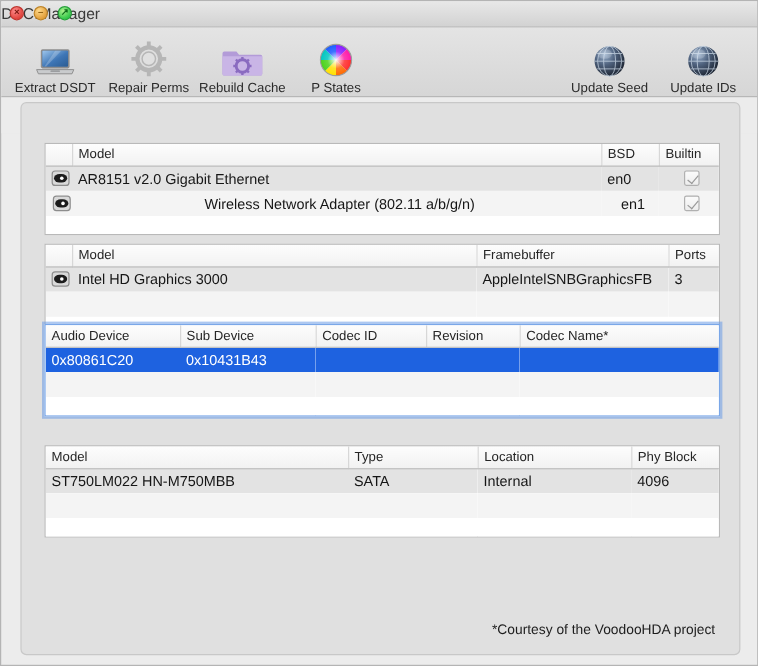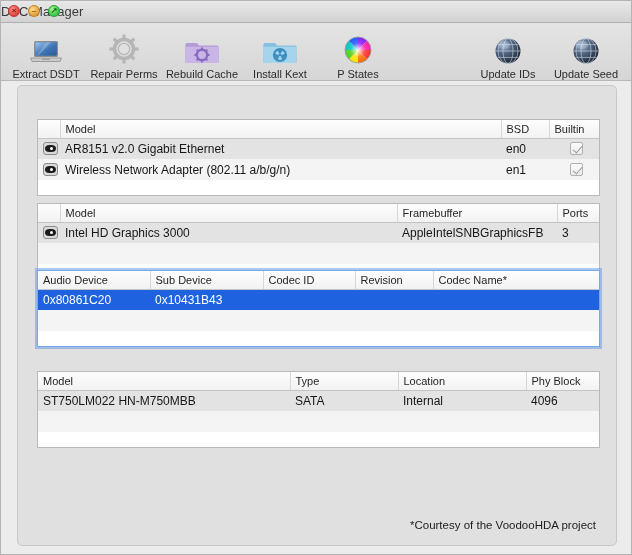--- a/index.html
+++ b/index.html
@@ -150,21 +150,21 @@
   table.grid thead th:last-child { border-right: none; }
   table.grid thead th.nolbl { padding: 0; }
   table.grid tbody td {
     height: 21px;
     padding: 0 0 0 5px;
     white-space: nowrap;
     overflow: hidden;
     vertical-align: middle;
   }
   tr.r-even td { background: #e3e3e3; }
-  tr.r-odd  td { background: #f4f4f4; }
+  tr.r-odd  td { background: #f4f4f4; text-align: center; }
   tr.r-blank td { background: #ffffff; }
   tr.selected td { background: #1e62e0; color: #ffffff; margin-left: 32px; }
   td.eyecell { padding-left: 3px; width: 22px; }
   td.center { text-align: center; padding-left: 0; }
 
   .eye {
     display: inline-block;
     width: 15px; height: 13px;
     border-radius: 3px;
     background: #d9d9d9;
@@ -298,38 +298,20 @@
                 <line x1="5.4" y1="-5.4" x2="3.1" y2="-3.1"></line>
                 <line x1="-3.1" y1="3.1" x2="-5.4" y2="5.4"></line>
               </g>
               <circle r="2.6" fill="#c9b5e6"></circle>
             </g>
           </svg>
         </div>
         <div class="lbl">Rebuild Cache</div>
       </div>
 
-      <div class="tb-item">
-        <div class="ico">
-          <svg width="34" height="28" viewBox="0 0 34 28">
-            <path d="M2 6 h10 l2.2 2.6 H32 a1.6 1.6 0 0 1 1.6 1.6 V24.4 A1.6 1.6 0 0 1 32 26 H2 A1.6 1.6 0 0 1 0.4 24.4 V7.6 A1.6 1.6 0 0 1 2 6 Z" fill="#85c0e0"></path>
-            <path d="M0.4 9.8 H33.6 V24.4 A1.6 1.6 0 0 1 32 26 H2 A1.6 1.6 0 0 1 0.4 24.4 Z" fill="#a5d4ec"></path>
-            <g transform="translate(17,18)">
-              <circle r="6" fill="none" stroke="#3c8cbe" stroke-width="2.2"></circle>
-              <g fill="#3c8cbe">
-                <path d="M0,-0.9 L-3.2,-5 A6 6 0 0 1 3.2,-5 Z"></path>
-                <path d="M0.8,0.5 L5.2,-1.6 A6 6 0 0 1 2.1,4.6 Z"></path>
-                <path d="M-0.8,0.5 L-2.1,4.6 A6 6 0 0 1 -5.2,-1.6 Z"></path>
-              </g>
-              <circle r="1.4" fill="#3c8cbe"></circle>
-            </g>
-          </svg>
-        </div>
-        <div class="lbl">Install Kext</div>
-      </div>
 
       <div class="tb-item">
         <div class="ico">
           <svg width="30" height="30" viewBox="0 0 30 30">
             <defs>
               <radialGradient id="cwg" cx="50%" cy="50%" r="50%">
                 <stop offset="0%" stop-color="#ffffff" stop-opacity="0.95"></stop>
                 <stop offset="55%" stop-color="#ffffff" stop-opacity="0.15"></stop>
                 <stop offset="100%" stop-color="#ffffff" stop-opacity="0"></stop>
               </radialGradient>
@@ -354,64 +336,64 @@
     </div>
 
     <div class="tb-spacer"></div>
 
     <div class="tb-group">
 
       <div class="tb-item">
         <div class="ico">
           <svg width="28" height="28" viewBox="0 0 28 28">
             <defs>
+              <radialGradient id="gl1" cx="34%" cy="28%" r="75%">
+                <stop offset="0%" stop-color="#9db4cf"></stop>
+                <stop offset="45%" stop-color="#50637f"></stop>
+                <stop offset="100%" stop-color="#1d2533"></stop>
+              </radialGradient>
+            </defs>
+            <circle cx="14" cy="14" r="12.5" fill="url(#gl1)"></circle>
+            <g fill="none" stroke="#cfdcea" stroke-width="0.8" opacity="0.75">
+              <ellipse cx="14" cy="14" rx="5" ry="12.5"></ellipse>
+              <ellipse cx="14" cy="14" rx="10" ry="12.5"></ellipse>
+              <line x1="1.5" y1="14" x2="26.5" y2="14"></line>
+              <path d="M3.6 7.6 h20.8"></path>
+              <path d="M3.6 20.4 h20.8"></path>
+            </g>
+            <ellipse cx="10" cy="8" rx="6" ry="4" fill="#ffffff" opacity="0.18"></ellipse>
+          </svg>
+        </div>
+        <div class="lbl">Update Seed</div>
+      </div>
+
+      <div class="tb-item">
+        <div class="ico">
+          <svg width="28" height="28" viewBox="0 0 28 28">
+            <defs>
               <radialGradient id="gl2" cx="34%" cy="28%" r="75%">
                 <stop offset="0%" stop-color="#9db4cf"></stop>
                 <stop offset="45%" stop-color="#50637f"></stop>
                 <stop offset="100%" stop-color="#1d2533"></stop>
               </radialGradient>
             </defs>
             <circle cx="14" cy="14" r="12.5" fill="url(#gl2)"></circle>
             <g fill="none" stroke="#cfdcea" stroke-width="0.8" opacity="0.75">
               <ellipse cx="14" cy="14" rx="5" ry="12.5"></ellipse>
               <ellipse cx="14" cy="14" rx="10" ry="12.5"></ellipse>
               <line x1="1.5" y1="14" x2="26.5" y2="14"></line>
               <path d="M3.6 7.6 h20.8"></path>
               <path d="M3.6 20.4 h20.8"></path>
             </g>
             <ellipse cx="10" cy="8" rx="6" ry="4" fill="#ffffff" opacity="0.18"></ellipse>
           </svg>
         </div>
         <div class="lbl">Update IDs</div>
       </div>
 
-      <div class="tb-item">
-        <div class="ico">
-          <svg width="28" height="28" viewBox="0 0 28 28">
-            <defs>
-              <radialGradient id="gl1" cx="34%" cy="28%" r="75%">
-                <stop offset="0%" stop-color="#9db4cf"></stop>
-                <stop offset="45%" stop-color="#50637f"></stop>
-                <stop offset="100%" stop-color="#1d2533"></stop>
-              </radialGradient>
-            </defs>
-            <circle cx="14" cy="14" r="12.5" fill="url(#gl1)"></circle>
-            <g fill="none" stroke="#cfdcea" stroke-width="0.8" opacity="0.75">
-              <ellipse cx="14" cy="14" rx="5" ry="12.5"></ellipse>
-              <ellipse cx="14" cy="14" rx="10" ry="12.5"></ellipse>
-              <line x1="1.5" y1="14" x2="26.5" y2="14"></line>
-              <path d="M3.6 7.6 h20.8"></path>
-              <path d="M3.6 20.4 h20.8"></path>
-            </g>
-            <ellipse cx="10" cy="8" rx="6" ry="4" fill="#ffffff" opacity="0.18"></ellipse>
-          </svg>
-        </div>
-        <div class="lbl">Update Seed</div>
-      </div>
-
 
     </div>
   </div>
 
   <div id="tabbar">
     <div id="tabs">
       <div class="tab active">Status</div>
       <div class="tab">PCI List</div>
       <div class="tab">Misc</div>
     </div>

